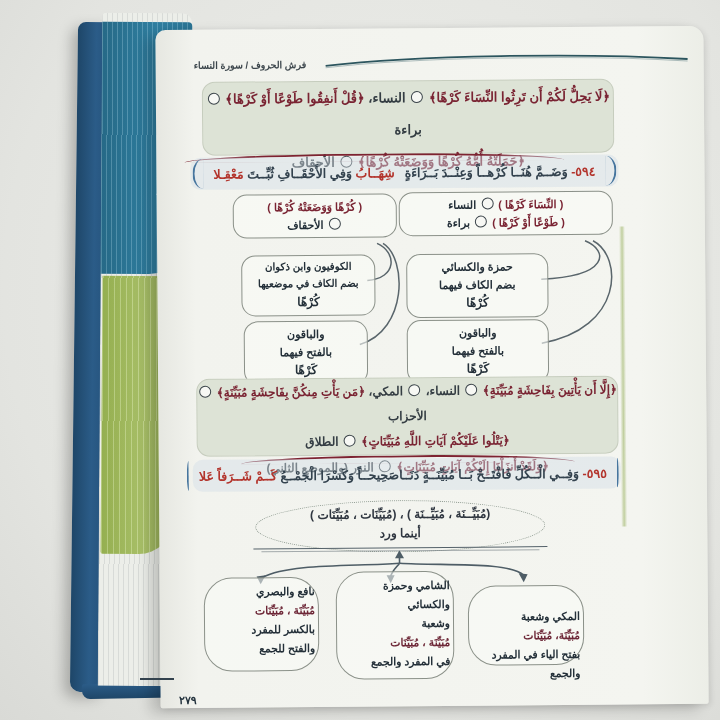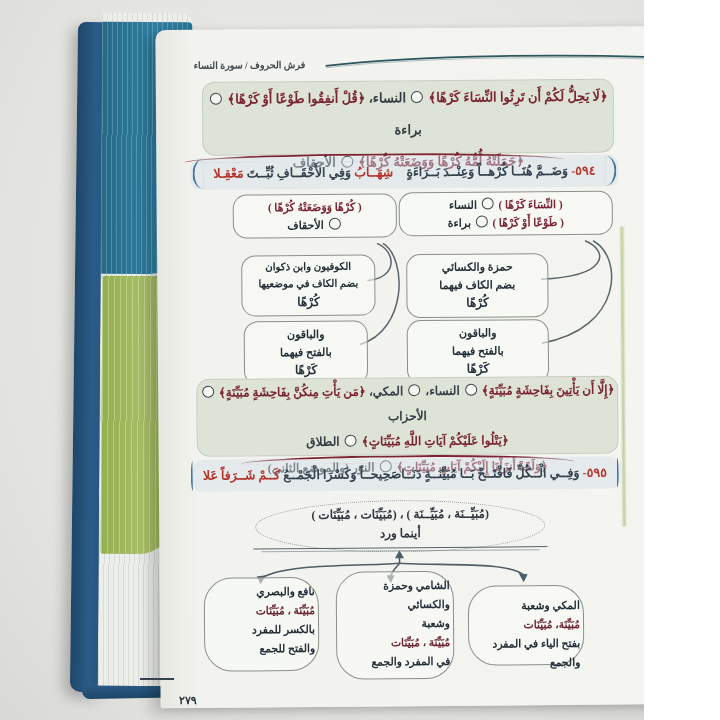--- a/index.html
+++ b/index.html
@@ -1,18 +1,18 @@
 <!DOCTYPE html>
 <html lang="ar"><head>
 <meta charset="utf-8">
 <style>
   html,body{margin:0;padding:0;}
-  .stage{position:relative;width:644px;height:720px;overflow:hidden;
+  .stage{position:relative;width:720px;height:720px;overflow:hidden;
     background:radial-gradient(ellipse at 55% 40%, #edeeea 0%, #e3e4e0 70%, #d9dad6 100%);
-    font-family:Liberation Serif, serif;}
+    font-family:Liberation Sans, sans-serif;}
   
   .cover-left{position:absolute;left:74px;top:22px;width:34px;height:670px;
     background:linear-gradient(90deg,#1e4668,#2b5c88 55%,#24517a);
     border-radius:8px 2px 2px 10px;transform:rotate(.7deg);
     box-shadow:-6px 6px 14px rgba(0,0,0,.25);}
   .cover-bottom{position:absolute;left:82px;top:679px;width:545px;height:15px;
     background:linear-gradient(#2b5c88,#1e4668);border-radius:2px 2px 10px 8px;
     transform:rotate(-1.1deg);}
   .edges{position:absolute;left:100px;top:13px;width:90px;height:673px;
     background:#eceee9;border-radius:4px 10px 0 0;transform:rotate(.4deg);
@@ -71,21 +71,21 @@
   
   .ellipse{position:absolute;left:96px;top:472px;width:290px;height:52px;border:1.6px dotted #8e9a90;
     border-radius:50%;text-align:center;font-size:12px;font-weight:bold;color:#2f3640;line-height:1.6;padding-top:4px;box-sizing:border-box;}
   .ellipse-underline{position:absolute;left:94px;top:519px;width:294px;border-top:1.4px solid #55626a;}
   .ellipse-underline:after{content:"";position:absolute;left:8px;top:2px;width:278px;border-top:1px solid rgba(85,98,106,.5);}
   .fan{position:absolute;left:0;top:522px;width:548px;height:36px;}
   
   .tbox{position:absolute;border:1.5px solid #8b9189;border-radius:28px;background:rgba(250,251,247,.55);
     text-align:right;color:#243039;font-size:10.8px;line-height:1.75;font-weight:bold;padding:4px 3px;box-sizing:border-box;}
   .tbox .maroon{color:#6d2737;}
-  .t-right{left:308px;top:558px;width:116px;height:80px;padding-top:10px;}
+  .t-right{left:308px;top:558px;width:116px;height:80px;padding-top:21px;}
   .t-mid{left:176px;top:543px;width:118px;height:108px;}
   .t-left{left:44px;top:548px;width:115px;height:94px;}
   
   .pagenum{position:absolute;left:140px;top:650px;display:flex;align-items:center;gap:5px;z-index:5;}
   .pagenum .rule{width:34px;border-top:2px solid #33424e;}
   .pagenum .n{font-size:11px;font-weight:bold;color:#22313c;margin-top:44px;}
 </style>
 </head>
 <body>
 

